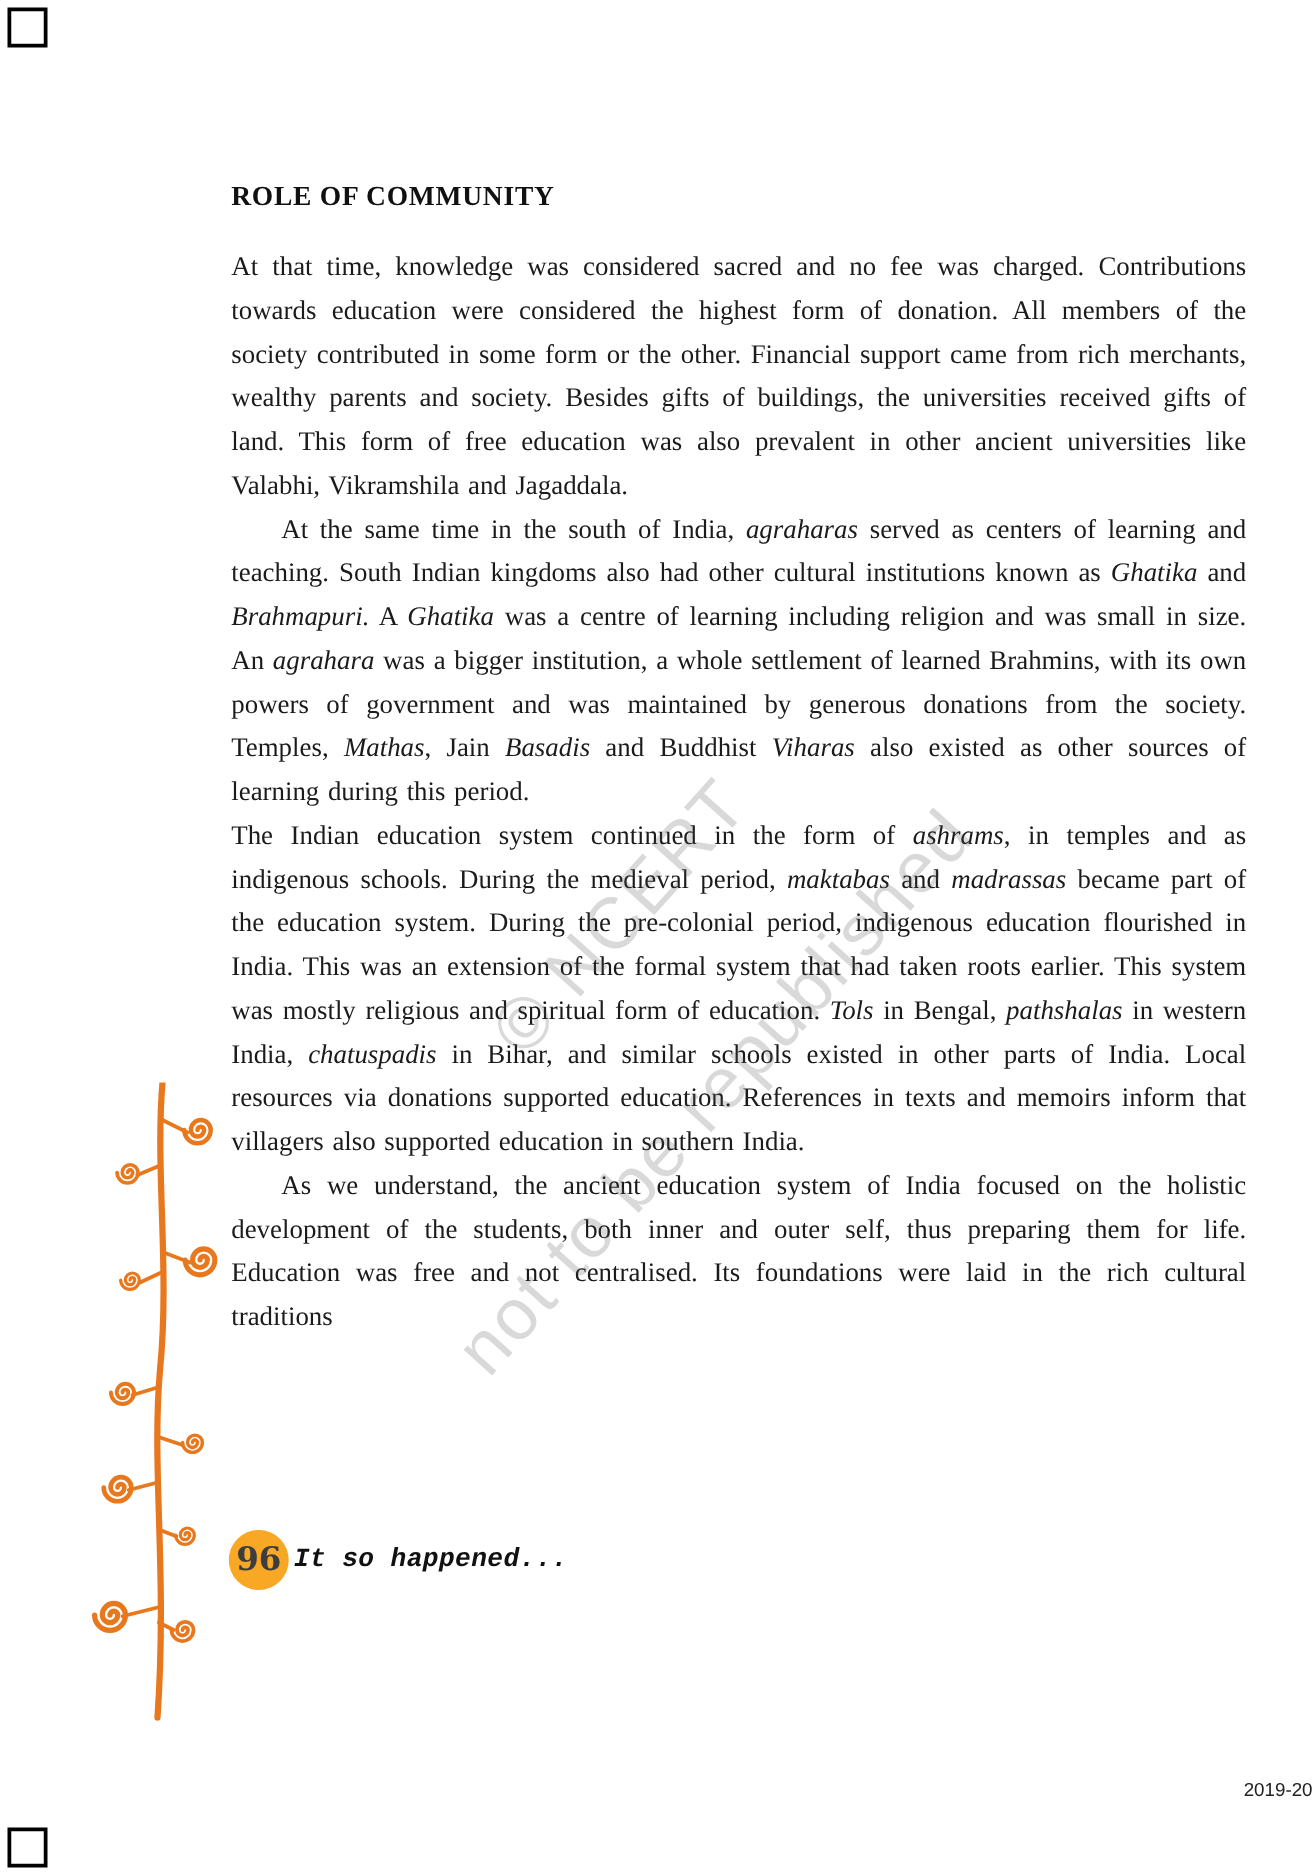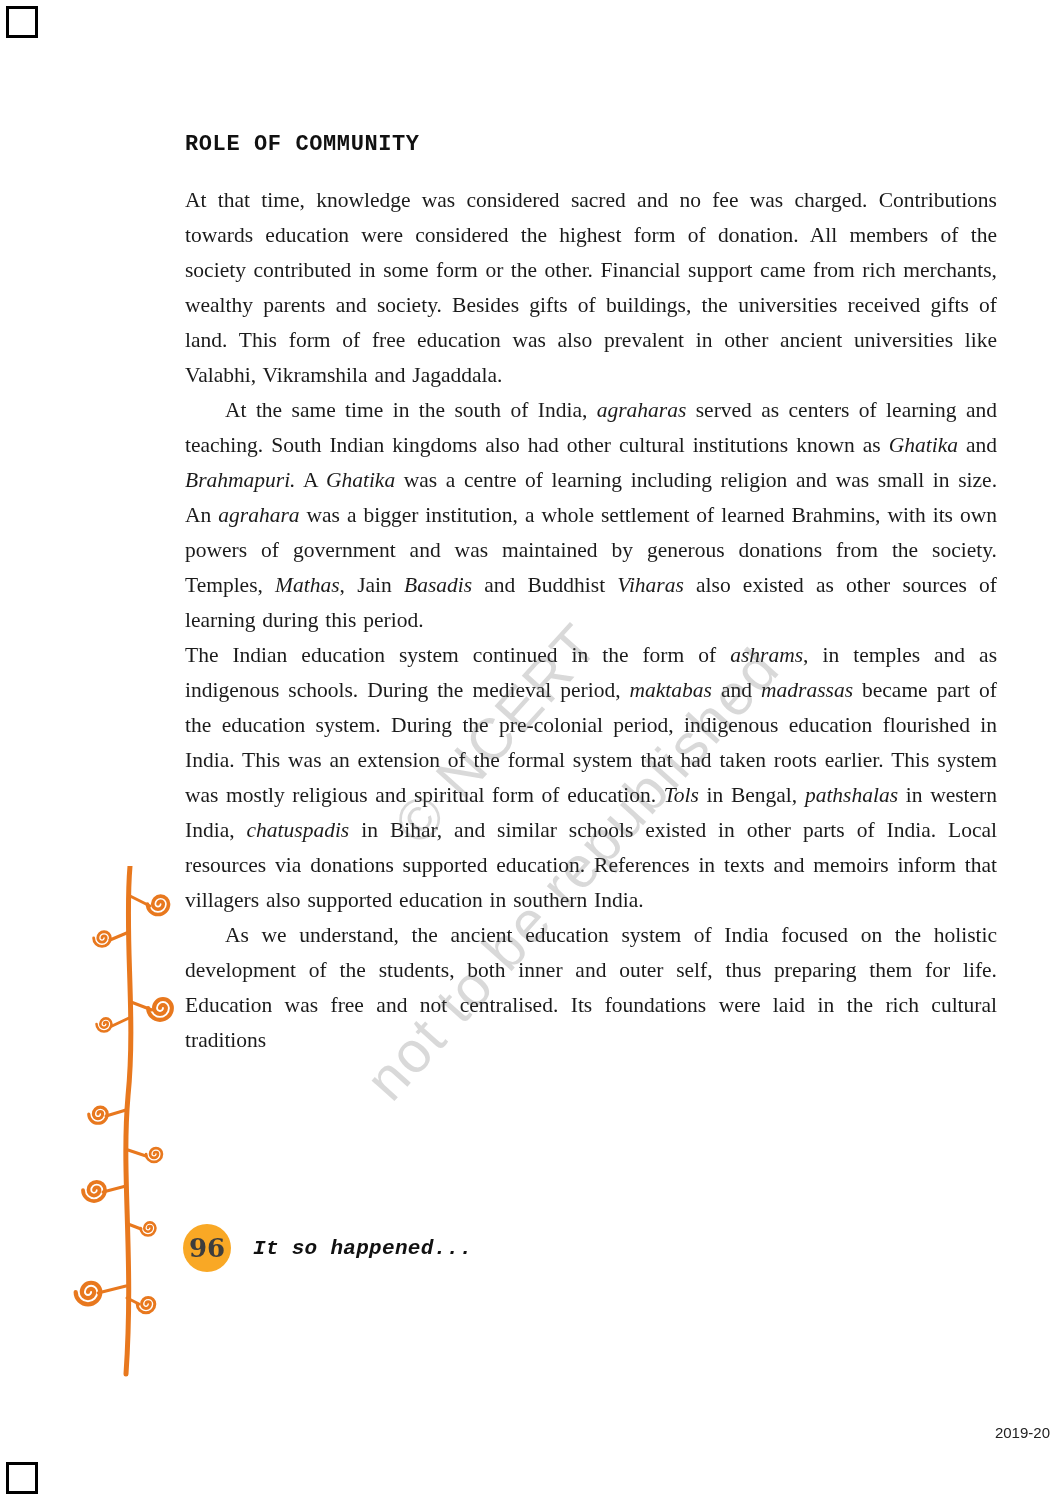--- a/index.html
+++ b/index.html
@@ -26,21 +26,21 @@
     color:#1b1b1b;
     z-index:2;
   }
   .section-heading{
     font-size:22px;
     font-weight:bold;
     letter-spacing:0.6px;
     margin:42px 0 26px 0;
     color:#111;
   }
-  .section-heading:first-child{margin-top:4px;font-family:Liberation Mono, monospace;}
+  .section-heading:first-child{margin-top:16px;}
   .para{
     font-size:21.5px;
     line-height:35px;
     text-align:justify;
     margin:0;
     word-spacing:1.5px;
   }
   .para.indent{text-indent:40px;}
   .it{font-style:italic;}
 
@@ -56,21 +56,21 @@
   }
   .wm1{font-size:58px;left:360px;top:700px;transform:rotate(-48deg);}
   .wm2{font-size:58px;left:280px;top:840px;transform:rotate(-48deg);}
 
   
   .vine{position:absolute;left:68px;top:866px;z-index:1;}
 
   
   .badge-row{
     position:absolute;left:183px;top:1224px;
-    display:flex;align-items:center;gap:22px;z-index:4;
+    display:flex;align-items:center;gap:4px;z-index:4;
   }
   .badge-circle{
     width:48px;height:48px;border-radius:50%;
     background:#f9a825;
     display:flex;align-items:center;justify-content:center;
   }
   .badge-number{
     font-family:"DejaVu Serif", serif;
     font-weight:bold;font-size:26px;color:#3d3d3d;
   }

